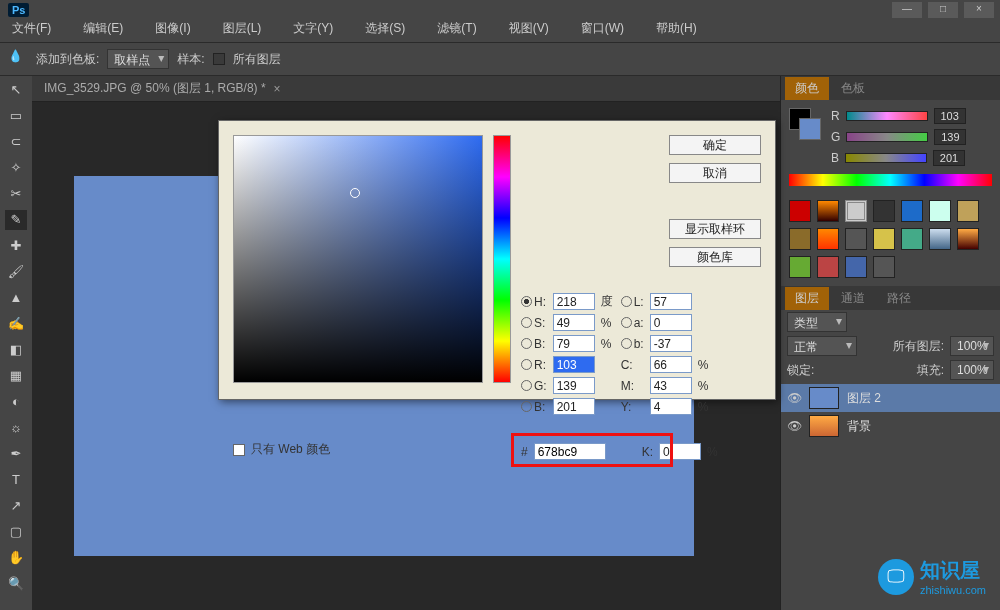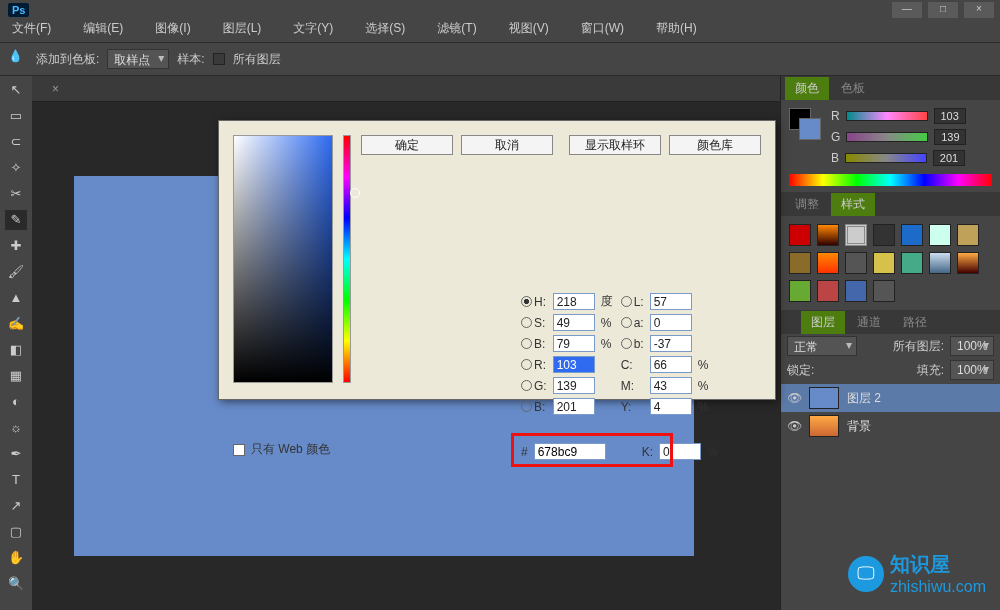--- a/index.html
+++ b/index.html
@@ -18,38 +18,38 @@
 .main{display:flex;height:534px}
 .toolbar{width:32px;background:#454545;display:flex;flex-direction:column;align-items:center;padding-top:4px;gap:6px}
 .tool{width:22px;height:20px;color:#ccc;text-align:center;line-height:20px;font-size:13px;position:relative}
 .tool.active{background:#2a2a2a}
 .canvaswrap{flex:1;background:#282828;position:relative}
 .doctab{height:26px;display:flex;align-items:center;padding-left:12px;color:#aaa;background:#3a3a3a;border-bottom:1px solid #222}
 .doctab span.x{margin-left:8px;color:#999}
 .canvas{position:absolute;top:100px;left:42px;width:620px;height:380px;background:#678bc9}
 .rightpanel{width:220px;background:#454545;display:flex;flex-direction:column;border-left:1px solid #222}
 .paneltabs{height:24px;display:flex;align-items:end;background:#383838;padding-left:4px}
-.ptab{padding:3px 10px;color:#ccc;background:#4d7c0f;margin-right:2px}
+.ptab{padding:3px 10px;color:#ccc;background:#a16207;margin-right:2px}
 .ptab.inactive{background:#383838;color:#888}
 .colorpanel{padding:8px;display:flex;gap:10px}
 .swatchpair{position:relative;width:32px;height:32px}
 .sw1{position:absolute;width:22px;height:22px;background:#000;border:1px solid #666;top:0;left:0}
 .sw2{position:absolute;width:22px;height:22px;background:#678bc9;border:1px solid #666;top:10px;left:10px}
 .sliders{display:flex;flex-direction:column;gap:5px}
 .srow{display:flex;align-items:center;gap:6px;color:#ccc}
 .srow .grad{width:82px;height:10px;border:1px solid #222}
 .srow input{width:32px;height:16px;background:#333;border:1px solid #222;color:#ddd;text-align:center;font-size:11px}
 .gR{background:linear-gradient(90deg,#008b8b,#f8f,#f44)}
 .gG{background:linear-gradient(90deg,#848,#888,#4c4)}
 .gB{background:linear-gradient(90deg,#880,#888,#44f)}
 .spectrum{height:12px;margin:0 8px 6px;background:linear-gradient(90deg,#f00,#ff0,#0f0,#0ff,#00f,#f0f,#f00)}
 .sectionhead{height:24px;background:#383838;display:flex;align-items:end;padding-left:4px}
 .swgrid{display:flex;flex-wrap:wrap;gap:6px;padding:8px}
 .swcell{width:22px;height:22px;border:1px solid #222}
-.lph{height:24px;background:#383838;display:flex;align-items:end;padding-left:20px}
+.lph{height:24px;background:#383838;display:flex;align-items:end;padding-left:4px}
 .loptrow{height:24px;display:flex;align-items:center;padding:0 6px;color:#ccc;gap:6px}
 .loptrow .dd{flex:0 0 auto}
 .layers{padding:2px 0}
 .layer{height:28px;display:flex;align-items:center;padding:0 6px;gap:8px;color:#ddd}
 .layer.sel{background:#5b7aa8}
 .eye{width:14px;height:14px;color:#ccc}
 .thumb{width:30px;height:22px;border:1px solid #222}
 
 .dialog{position:absolute;left:218px;top:120px;width:558px;background:#ece9d8;border:1px solid #666;box-shadow:2px 2px 8px rgba(0,0,0,.5)}
 .dlgtitle{height:24px;background:linear-gradient(90deg,#0a3fd6,#2e6bf0,#0a3fd6);color:#fff;display:flex;align-items:center;padding:0 4px 0 8px;font-weight:bold}
@@ -58,38 +58,38 @@
 .satbox{width:250px;height:248px;background:linear-gradient(to bottom,rgba(0,0,0,0),#000),linear-gradient(to right,#fff,#2e6bf0);position:relative;border:1px solid #999}
 .satcursor{position:absolute;width:10px;height:10px;border:1px solid #fff;border-radius:50%;left:116px;top:52px}
 .huebar{width:18px;height:248px;background:linear-gradient(to top,#f00,#ff0,#0f0,#0ff,#00f,#f0f,#f00);border:1px solid #999}
 .preview{display:flex;flex-direction:column;align-items:center;gap:4px;color:#444}
 .prevbox{width:52px;height:64px;border:1px solid #999;display:flex;flex-direction:column}
 .prevnew{flex:1;background:#678bc9}
 .prevcur{flex:1;background:#678bc9}
 .cubewrap{display:flex;gap:4px;align-items:center}
 .cube{width:14px;height:14px;border:1px solid #888;background:#ddd}
 .websafe{width:14px;height:14px;border:2px solid #666;background:#678bc9}
-.btncol{display:flex;flex-direction:row;gap:8px;margin-left:auto}
+.btncol{display:flex;flex-direction:column;gap:8px;margin-left:auto}
 .dbtn{width:92px;height:20px;background:#f4f4f4;border:1px solid #888;text-align:center;line-height:18px;color:#222}
 .numgrid{position:absolute;left:302px;top:172px;display:grid;grid-template-columns:auto auto auto auto auto auto;gap:4px 6px;align-items:center;color:#333}
 .numgrid label{display:flex;align-items:center;gap:2px}
 .rad{width:11px;height:11px;border:1px solid #666;border-radius:50%}
 .rad.on{background:radial-gradient(#333 0 40%,transparent 45%)}
 .nin{width:42px;height:17px;border:1px solid #7a9ac9;background:#fff;text-align:left;padding-left:3px;color:#222}
 .nin.sel{background:#2e6bf0;color:#fff}
 .unit{width:14px}
 .hexrow{position:absolute;left:302px;top:322px;display:flex;align-items:center;gap:6px;color:#333}
 .hexbox{width:72px;height:17px;border:1px solid #7a9ac9;background:#fff;padding-left:3px}
 .redbox{position:absolute;border:3px solid #e11;left:292px;top:312px;width:162px;height:34px;pointer-events:none}
 .webchk{position:absolute;left:14px;top:320px;display:flex;align-items:center;gap:6px;color:#333}
 .webchk .cb{width:12px;height:12px;border:1px solid #666;background:#fff}
 .footerlabel{position:absolute;right:14px;bottom:14px;display:flex;align-items:center;gap:6px}
 .flogo{width:36px;height:36px;background:#1d9adf;border-radius:50%;display:flex;align-items:center;justify-content:center;color:#fff;font-size:18px}
 .ftext{color:#1d9adf;font-size:20px;font-weight:bold}
-.fsub{color:#1d9adf;font-size:16px}
+.fsub{color:#1d9adf;font-size:11px}
 </style>
 </head>
 <body>
 
 <div class="titlebar">
   <span class="ps-logo">Ps</span>
   <div class="winbtns">
     <div class="winbtn">—</div>
     <div class="winbtn">□</div>
     <div class="winbtn">×</div>
@@ -137,20 +137,21 @@
     <div class="tool">✒</div>
     <div class="tool">T</div>
     <div class="tool">↗</div>
     <div class="tool">▢</div>
     <div class="tool">✋</div>
     <div class="tool">🔍</div>
   </div>
 
   <div class="canvaswrap">
     <div class="doctab">
+      <span>IMG_3529.JPG @ 50% (图层 1, RGB/8) *</span>
       <span class="x">×</span>
     </div>
     <div class="canvas"></div>
   </div>
 
   <div class="rightpanel">
     <div class="paneltabs">
       <div class="ptab">颜色</div>
       <div class="ptab inactive">色板</div>
     </div>
@@ -172,24 +173,20 @@
           </div>
         <div class="srow">
             <span>B</span>
             <div class="grad gB"></div>
             <input value="201" style="">
           </div>
       </div>
     </div>
     <div class="spectrum"></div>
 
-    <div class="sectionhead">
-      <div class="ptab inactive">调整</div>
-      <div class="ptab">样式</div>
-    </div>
     <div class="swgrid">
       <div class="swcell" style="background:#c00"></div>
       <div class="swcell" style="background:linear-gradient(#f80,#300)"></div>
       <div class="swcell" style="background:#ccc;border:3px double #888"></div>
       <div class="swcell" style="background:#333"></div>
       <div class="swcell" style="background:#1d6bc9"></div>
       <div class="swcell" style="background:#cfe"></div>
       <div class="swcell" style="background:#bfa15a"></div>
       <div class="swcell" style="background:#8a6b2a"></div>
       <div class="swcell" style="background:linear-gradient(#f80,#f30)"></div>
@@ -203,20 +200,23 @@
       <div class="swcell" style="background:#46a"></div>
       <div class="swcell" style="background:#555"></div>
     </div>
 
     <div class="lph">
       <div class="ptab">图层</div>
       <div class="ptab inactive">通道</div>
       <div class="ptab inactive">路径</div>
     </div>
     <div class="loptrow">
+      <span class="dd" style="width:60px">类型</span>
+    </div>
+    <div class="loptrow">
       <span class="dd" style="width:70px">正常</span>
       <span style="margin-left:auto">所有图层:</span>
       <span class="dd" style="width:44px">100%</span>
     </div>
     <div class="loptrow">
       <span>锁定:</span>
       <span style="margin-left:auto">填充:</span>
       <span class="dd" style="width:44px">100%</span>
     </div>
     <div class="layers">

